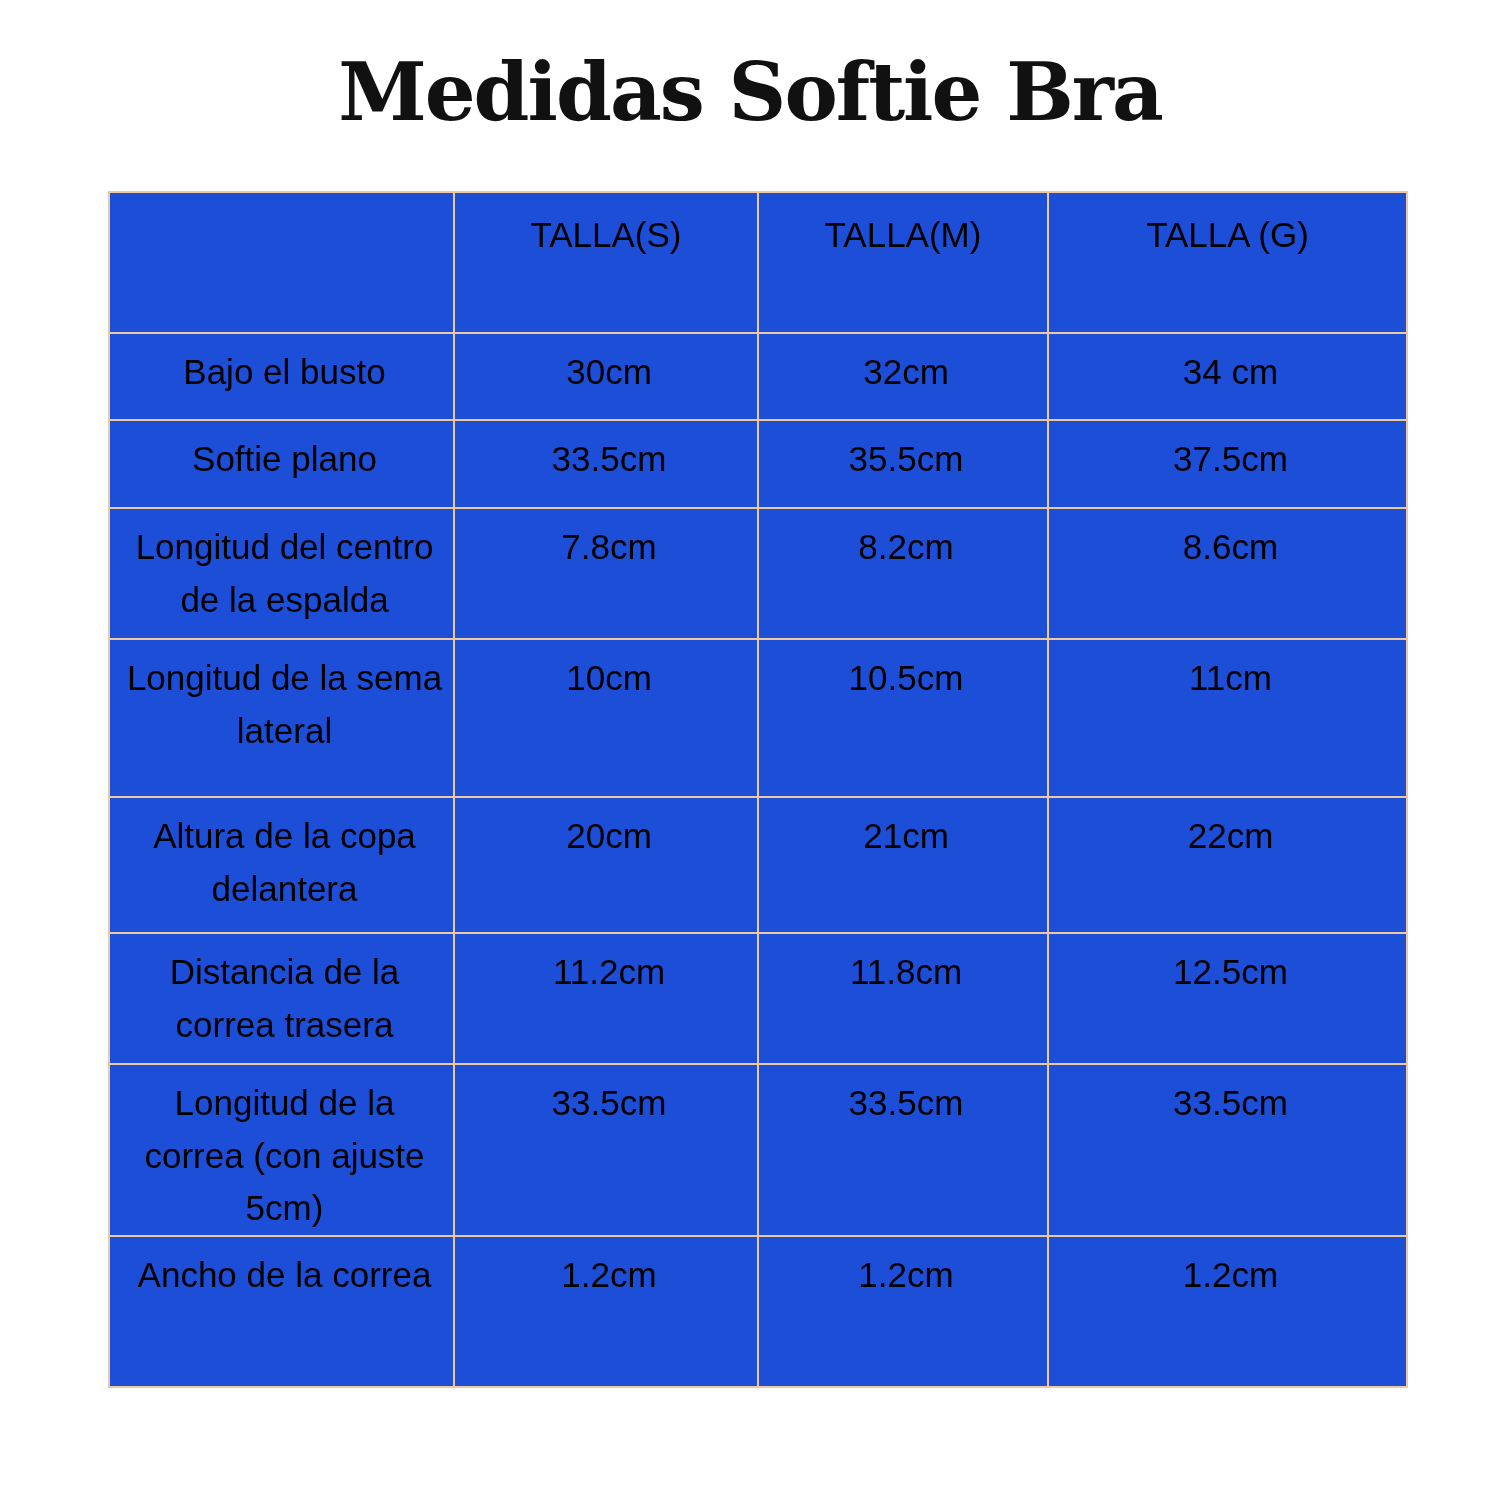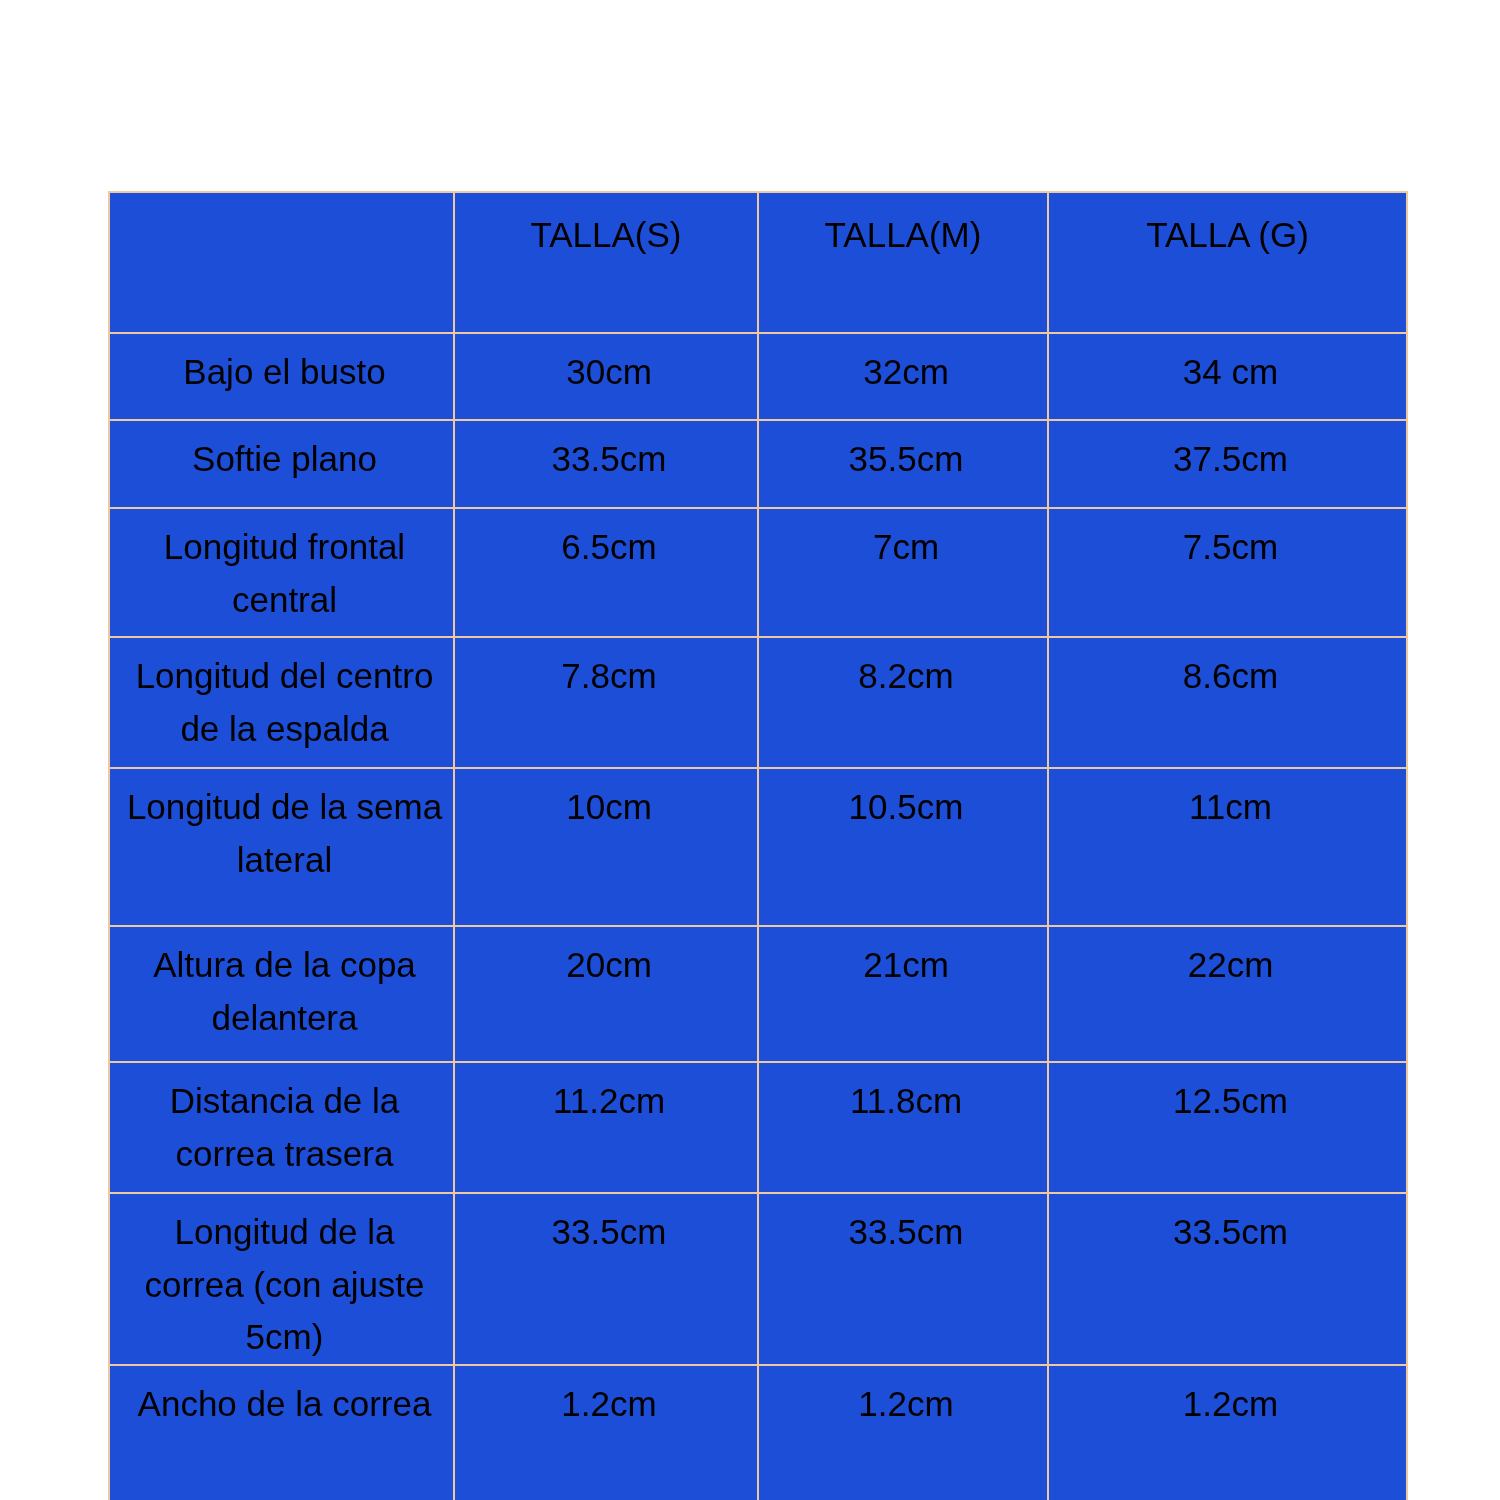--- a/index.html
+++ b/index.html
@@ -54,20 +54,21 @@
     font-size: 36px;
   }
   td.lbl-md { font-size: 33px; }
   td.lbl-sm { font-size: 28px; }
 </style>
 </head>
 <body>
 
 <div class="page">
 
+  <div class="title">Medidas Softie Bra</div>
 
   <table class="size-table">
     <colgroup>
       <col style="width:345px">
       <col style="width:304px">
       <col style="width:290px">
       <col style="width:359px">
     </colgroup>
     <tbody>
       <tr class="hdr" style="height:141px">
@@ -84,26 +85,20 @@
         <td class="val">34 cm</td>
       </tr>
 
       <tr style="height:88px">
         <td>Softie plano</td>
         <td class="val">33.5cm</td>
         <td class="val">35.5cm</td>
         <td class="val">37.5cm</td>
       </tr>
 
-      <tr style="height:129px">
-        <td class="lbl-md">Longitud frontal central</td>
-        <td class="val">6.5cm</td>
-        <td class="val">7cm</td>
-        <td class="val">7.5cm</td>
-      </tr>
 
       <tr style="height:131px">
         <td>Longitud del centro de la espalda</td>
         <td class="val">7.8cm</td>
         <td class="val">8.2cm</td>
         <td class="val">8.6cm</td>
       </tr>
 
       <tr style="height:158px">
         <td class="lbl-md">Longitud de la sema lateral</td>

